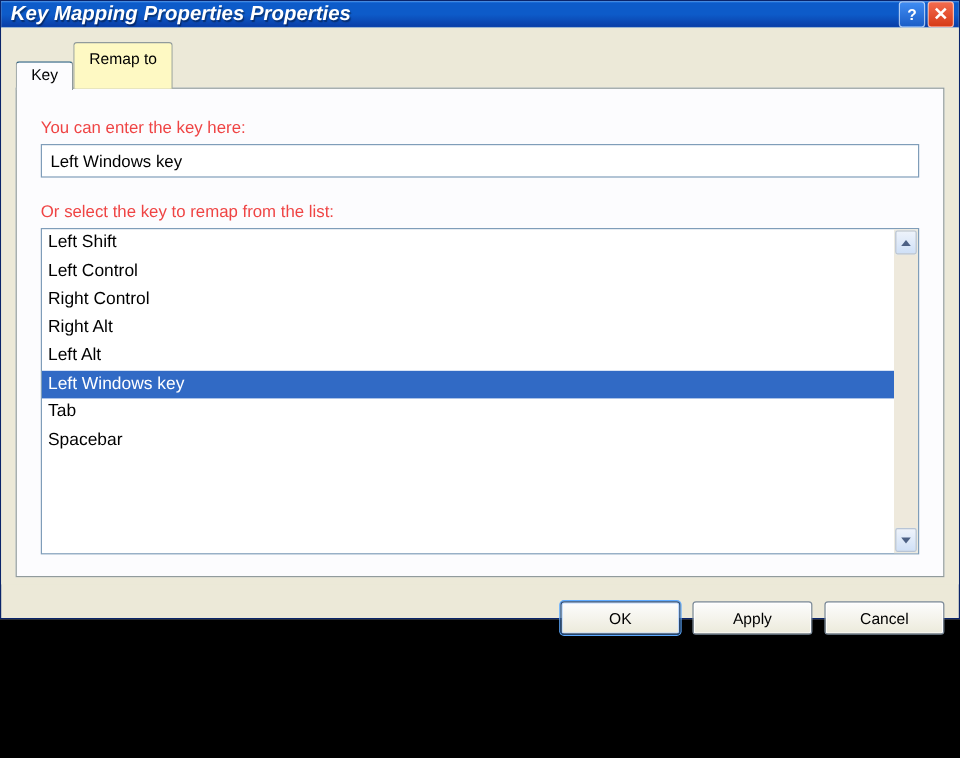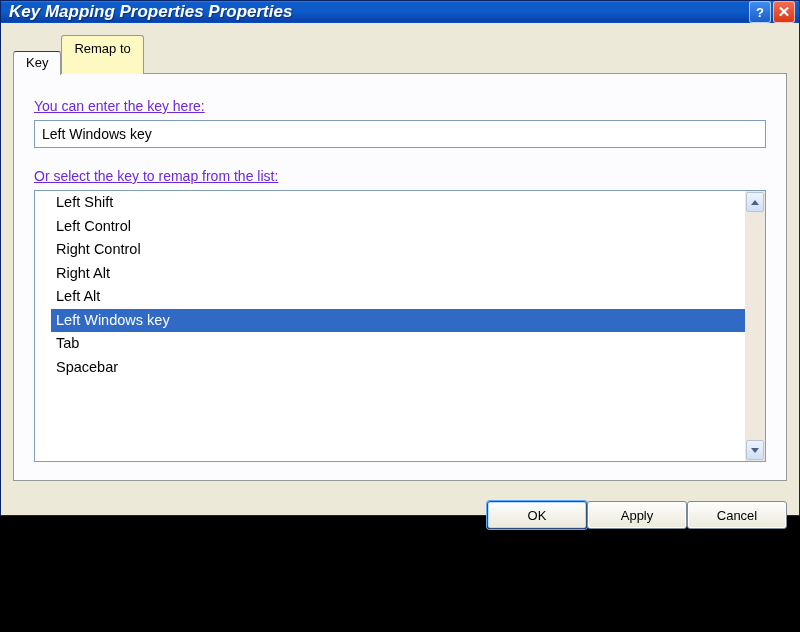--- a/index.html
+++ b/index.html
@@ -79,40 +79,38 @@
 .tab-panel {
   border: 1px solid #919b9c;
   background: #fcfcfe;
   margin-top: -1px;
   padding: 24px 20px 18px 20px;
   position: relative;
   z-index: 1;
 }
 .field-label {
   font-size: 14px;
-  color: #6d28d9;
+  color: #ef4444;
   margin-bottom: 6px;
-  text-decoration: underline;
 }
 .text-input {
   width: 100%;
   height: 28px;
   border: 1px solid #7f9db9;
   padding: 3px 7px;
   font-size: 14px;
   font-family: inherit;
   background: #fff;
 }
 .gap { height: 20px; }
 .listbox-wrap {
   display: flex;
   border: 1px solid #7f9db9;
   background: #fff;
   height: 272px;
-  padding-left: 16px;
 }
 .listbox {
   flex: 1;
   overflow: hidden;
   font-size: 14.5px;
   line-height: 1.35;
 }
 .list-item {
   padding: 2px 5px;
   cursor: pointer;
@@ -141,20 +139,21 @@
 .arrow-up, .arrow-down {
   width:0; height:0;
   border-left:4px solid transparent;
   border-right:4px solid transparent;
 }
 .arrow-up { border-bottom:5px solid #4d6185; }
 .arrow-down { border-top:5px solid #4d6185; }
 .button-row {
   display: flex;
   justify-content: flex-end;
+  gap: 10px;
   padding: 14px 12px 10px 12px;
 }
 .btn {
   min-width: 100px;
   height: 28px;
   border: 1px solid #7b8a99;
   background: linear-gradient(180deg,#fdfdfd,#eceadb);
   border-radius: 3px;
   font-size: 13px;
   font-family: inherit;

